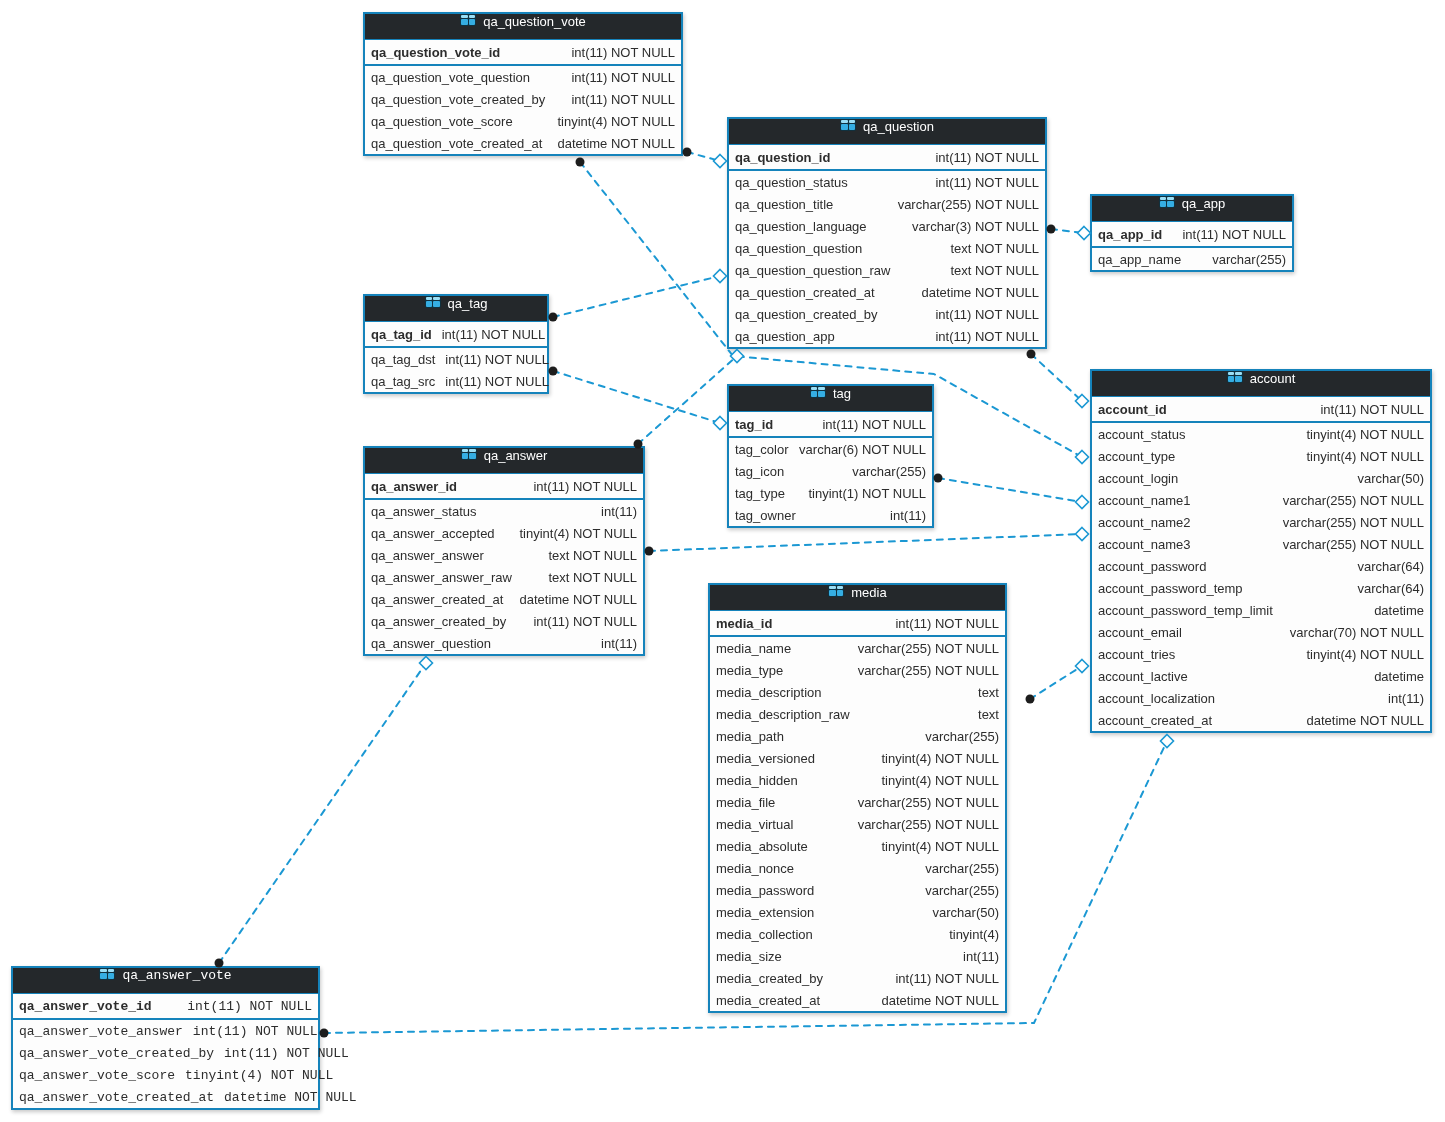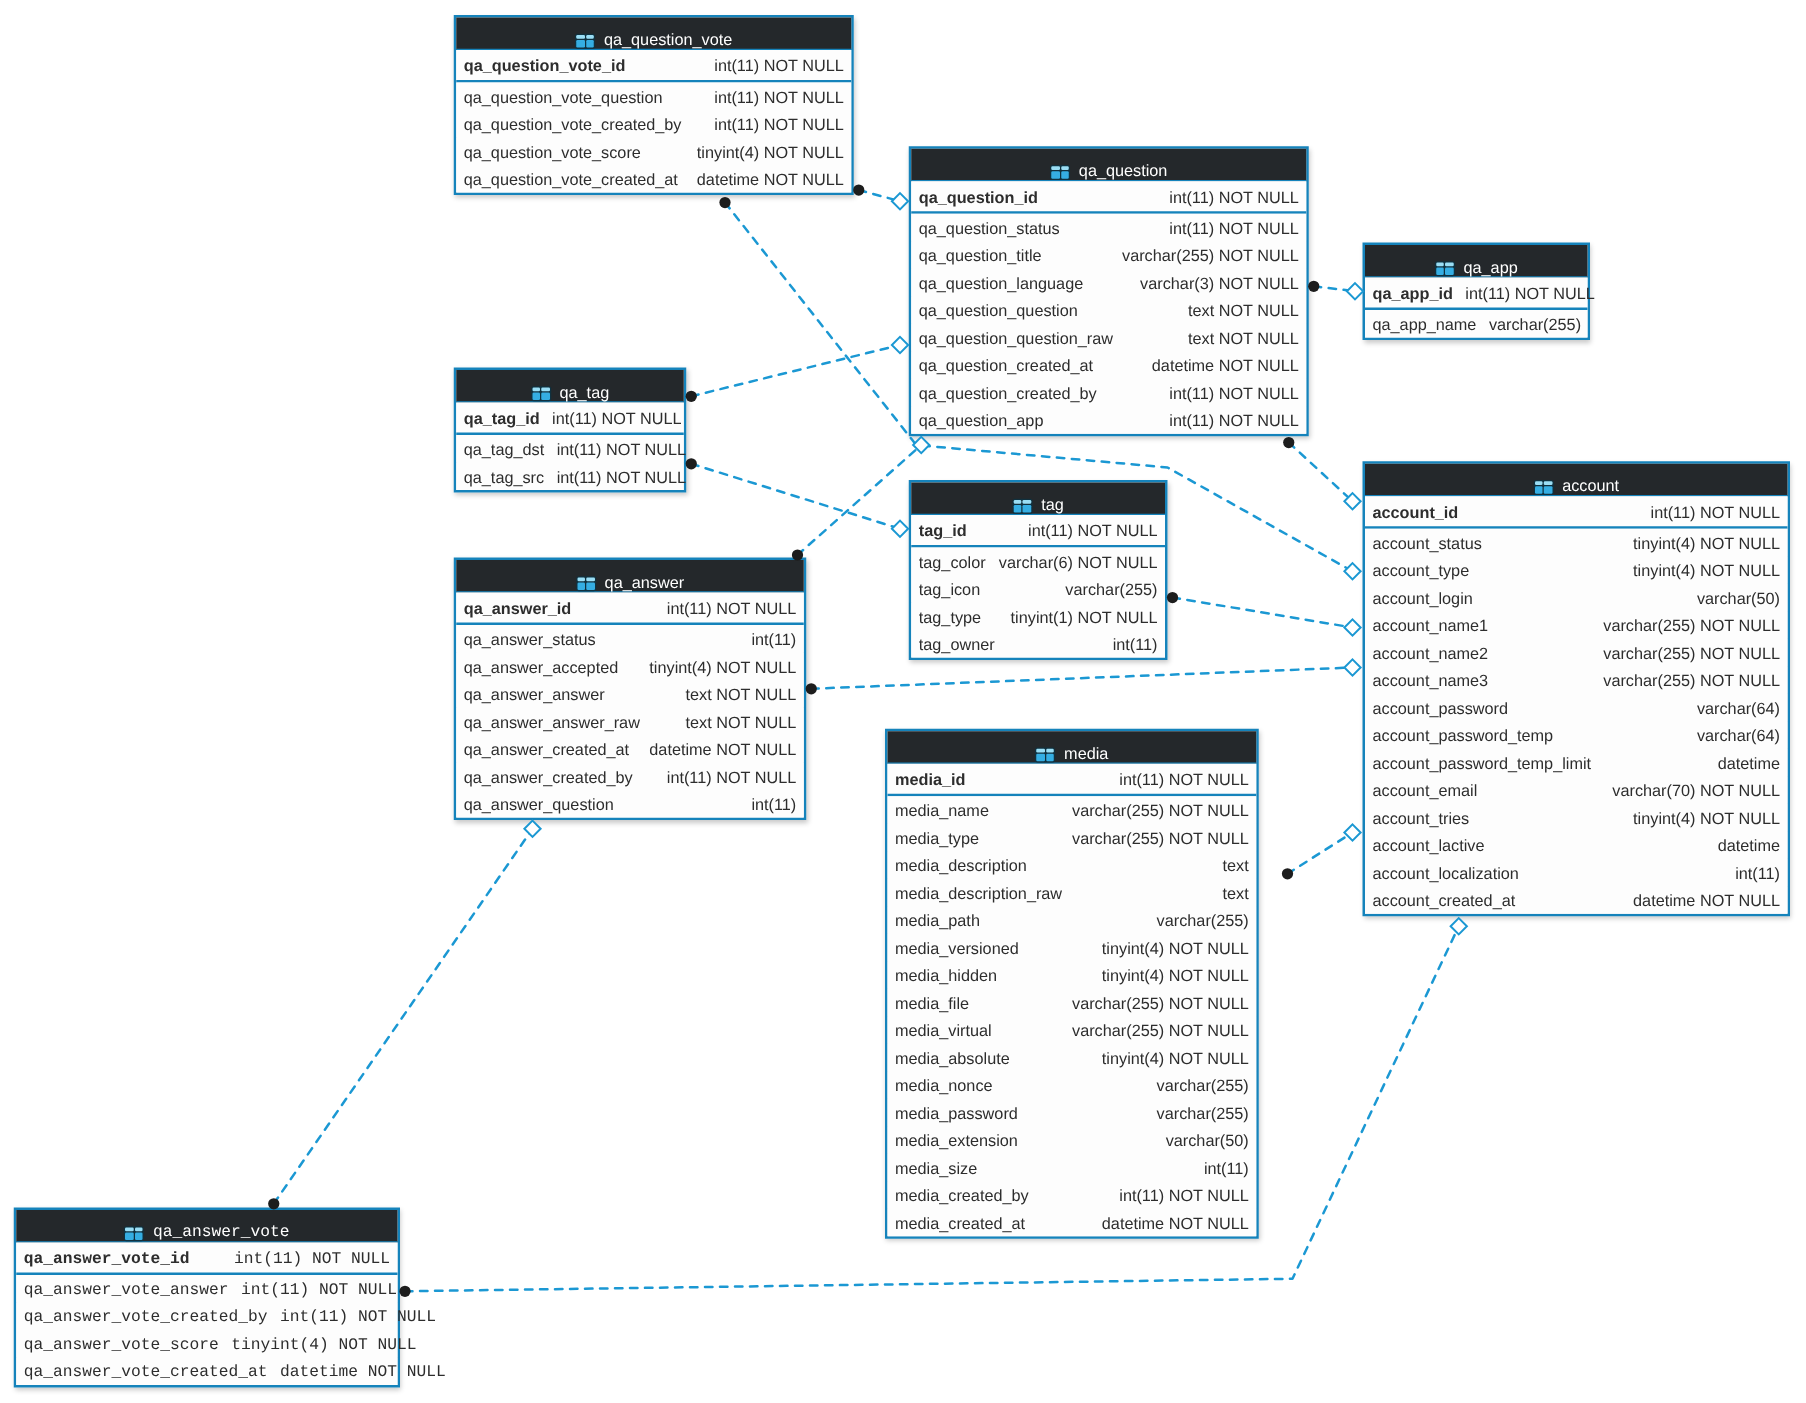--- a/index.html
+++ b/index.html
@@ -20,21 +20,21 @@
   #canvas{position:relative;width:1445px;height:1122px;background:var(--canvas-bg);overflow:hidden;}
 
   .db-table{
     position:absolute;
     border:2px solid var(--table-border);
     background:var(--row-bg);
     box-shadow:1px 2px 4px rgba(0,0,0,.22);
     z-index:2;
   }
   .thead{
-    display:flex;align-items:flex-end;justify-content:center;gap:7px;
+    display:flex;align-items:flex-start;justify-content:center;gap:7px;
     height:26px;background:var(--header-bg);color:var(--header-text);
     font-size:13px;border-bottom:1px solid var(--table-border);
   }
   .ticon{
     width:16px;height:12px;border-radius:2px;background:#10313f;
     display:grid;grid-template-columns:1fr 1fr;grid-template-rows:3px 1fr;
     gap:1px;padding:1px;flex:0 0 auto;
   }
   .ticon span{background:var(--icon-blue);border-radius:1px}
   .ticon span:nth-child(1),.ticon span:nth-child(2){background:var(--icon-light)}
@@ -131,21 +131,21 @@
       </div>
       <div class="trow">
         <span class="cname">qa_question_created_by</span>
         <span class="ctype">int(11) NOT NULL</span>
       </div>
       <div class="trow">
         <span class="cname">qa_question_app</span>
         <span class="ctype">int(11) NOT NULL</span>
       </div>
     </div>
-    <div class="db-table" style="left: 1090px; top: 194px; width: 182px;">
+    <div class="db-table" style="left: 1090px; top: 194px; width: 204px;">
       <div class="thead">
         <span class="ticon">
           <span></span>
           <span></span>
           <span></span>
           <span></span>
         </span>
         <span>qa_app</span>
       </div>
       <div class="trow pk">
@@ -383,20 +383,24 @@
         <span class="cname">media_nonce</span>
         <span class="ctype">varchar(255)</span>
       </div>
       <div class="trow">
         <span class="cname">media_password</span>
         <span class="ctype">varchar(255)</span>
       </div>
       <div class="trow">
         <span class="cname">media_extension</span>
         <span class="ctype">varchar(50)</span>
+      </div>
+      <div class="trow">
+        <span class="cname">media_collection</span>
+        <span class="ctype">tinyint(4)</span>
       </div>
       <div class="trow">
         <span class="cname">media_size</span>
         <span class="ctype">int(11)</span>
       </div>
       <div class="trow">
         <span class="cname">media_created_by</span>
         <span class="ctype">int(11) NOT NULL</span>
       </div>
       <div class="trow">

